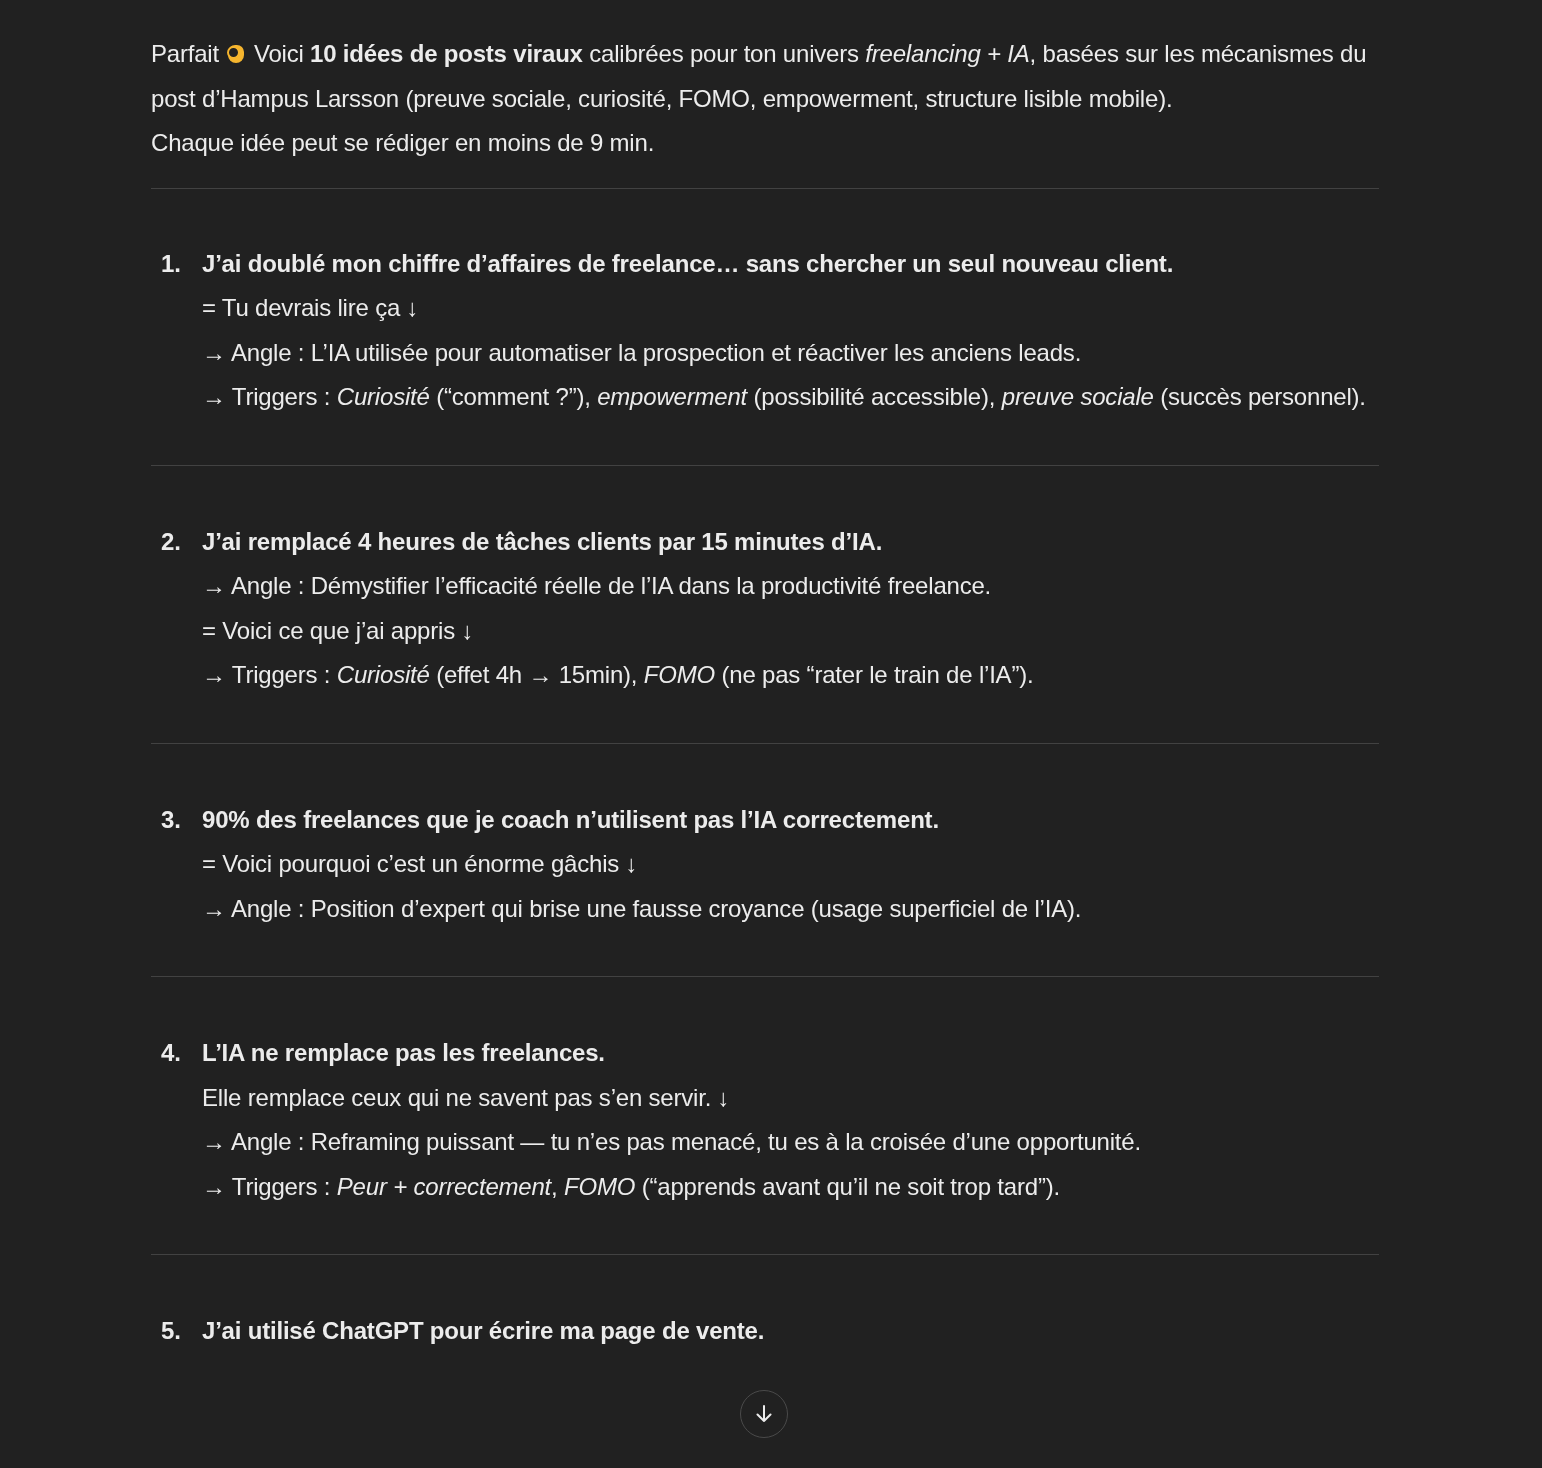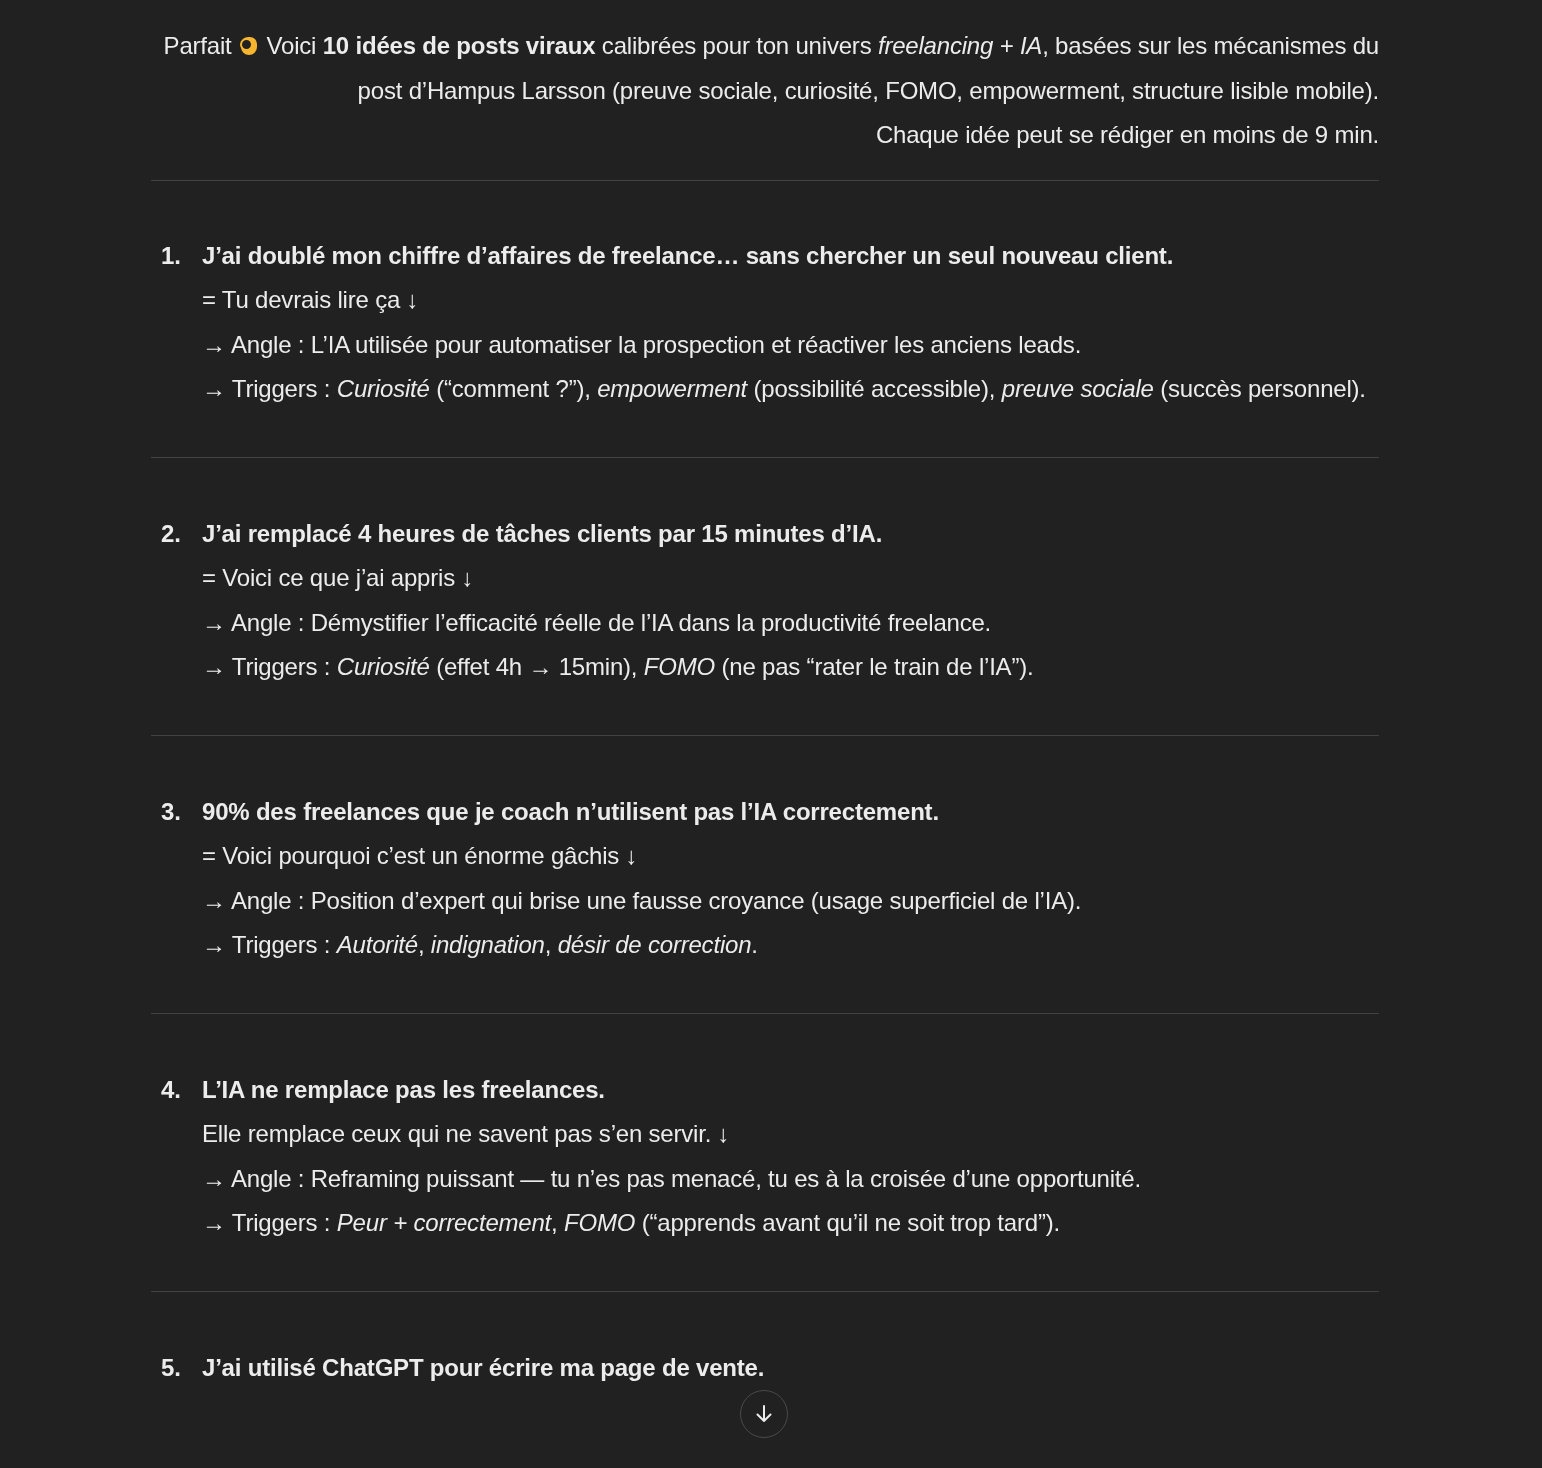--- a/index.html
+++ b/index.html
@@ -20,21 +20,21 @@
     position: absolute;
     left: 151px;
     top: 0;
     width: 1228px;
   }
   .p {
     margin: 0;
     line-height: 44.5px;
     letter-spacing: -0.2px;
   }
-  .intro { padding-top: 24px; text-align: right; }
+  .intro { padding-top: 32px; }
   .hr {
     height: 1px;
     background: #424242;
     border: none;
     margin: 0;
     width: 1228px;
   }
   .item {
     position: relative;
     padding-left: 51px;
@@ -110,35 +110,34 @@
     <p class="p"><span>→ Triggers : </span><i>Curiosité</i><span> (“comment ?”), </span><i>empowerment</i><span> (possibilité accessible), </span><i>preuve sociale</i><span> (succès personnel).</span></p>
   </div>
 
   <div style="height:45px"></div>
   <hr class="hr">
   <div style="height:46px"></div>
 
   <div class="item">
     <span class="num">2.</span>
     <p class="p title">J’ai remplacé 4 heures de tâches clients par 15 minutes d’IA.</p>
+    <p class="p">→ Angle : Démystifier l’efficacité réelle de l’IA dans la productivité freelance.</p>
     <p class="p">= Voici ce que j’ai appris ↓</p>
-    <p class="p">→ Angle : Démystifier l’efficacité réelle de l’IA dans la productivité freelance.</p>
     <p class="p"><span>→ Triggers : </span><i>Curiosité</i><span> (effet 4h → 15min), </span><i>FOMO</i><span> (ne pas “rater le train de l’IA”).</span></p>
   </div>
 
   <div style="height:45px"></div>
   <hr class="hr">
   <div style="height:46px"></div>
 
   <div class="item">
     <span class="num">3.</span>
     <p class="p title">90% des freelances que je coach n’utilisent pas l’IA correctement.</p>
     <p class="p">= Voici pourquoi c’est un énorme gâchis ↓</p>
     <p class="p">→ Angle : Position d’expert qui brise une fausse croyance (usage superficiel de l’IA).</p>
-    <p class="p"><span>→ Triggers : </span><i>Autorité</i><span>, </span><i>indignation</i><span>, </span><i>désir de correction</i><span>.</span></p>
   </div>
 
   <div style="height:45px"></div>
   <hr class="hr">
   <div style="height:46px"></div>
 
   <div class="item">
     <span class="num">4.</span>
     <p class="p title">L’IA ne remplace pas les freelances.</p>
     <p class="p">Elle remplace ceux qui ne savent pas s’en servir. ↓</p>

